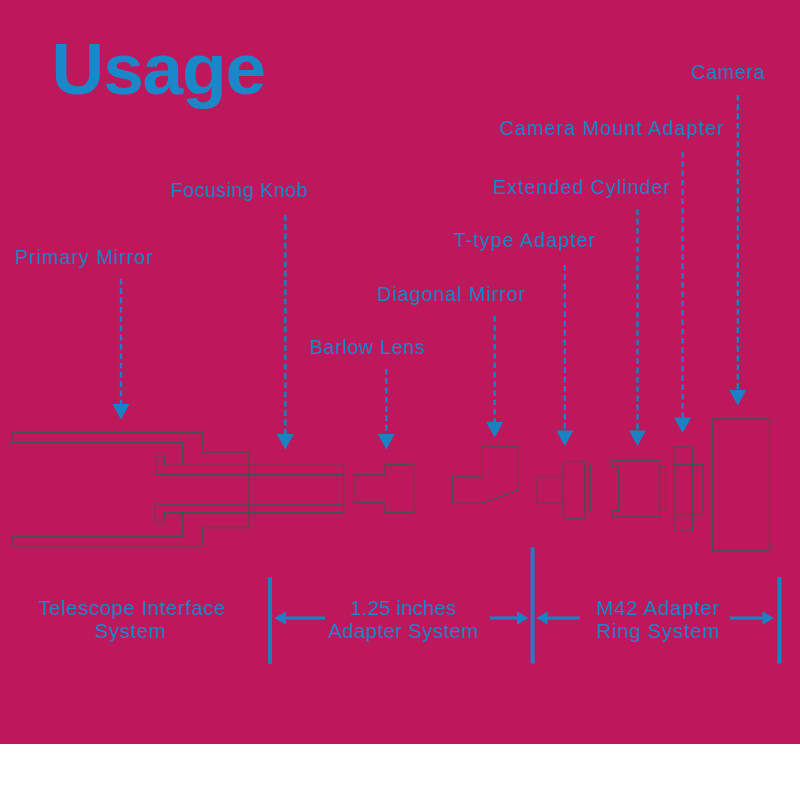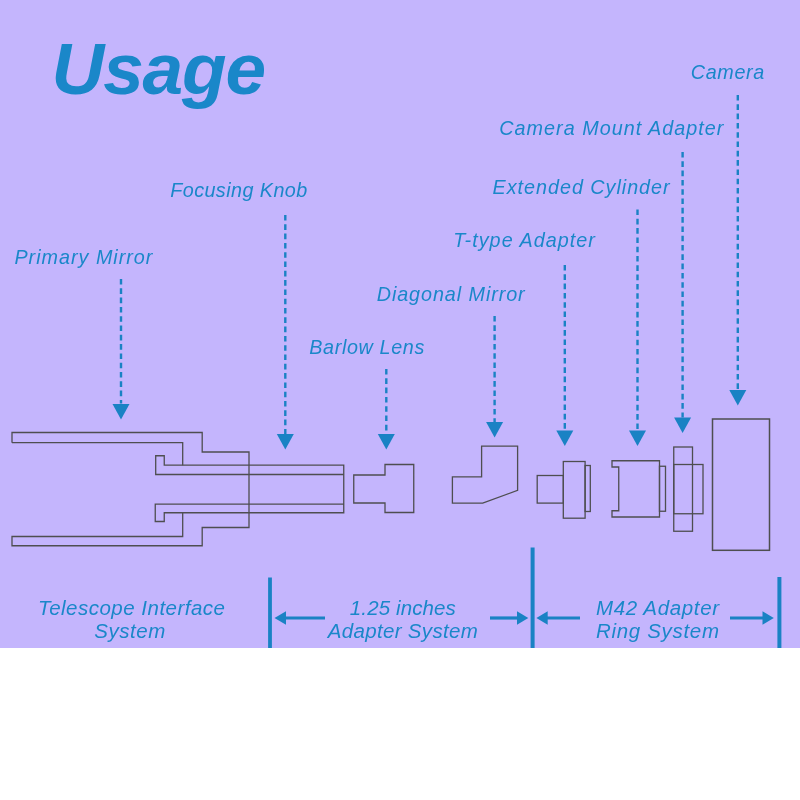--- a/index.html
+++ b/index.html
@@ -1,16 +1,16 @@
 <!DOCTYPE html>
 <html><head>
 <meta charset="utf-8">
 <style>
   html,body{margin:0;padding:0;background:#ffffff;}
-  #page{position:relative;width:800px;height:648px;background:#c4b5fd;overflow:hidden;font-style:italic;}
+  #page{position:relative;width:800px;height:744px;background:#be185d;overflow:hidden;}
   svg{position:absolute;left:0;top:0;}
   text{font-family:"Liberation Sans",sans-serif;}
 </style>
 </head>
 <body>
 <div id="page">
 <svg width="800" height="800" viewBox="0 0 800 800">
 
   <text x="51.6" y="94.2" font-size="73" font-weight="bold" fill="#1a87c9" textLength="214.5">Usage</text>
 

